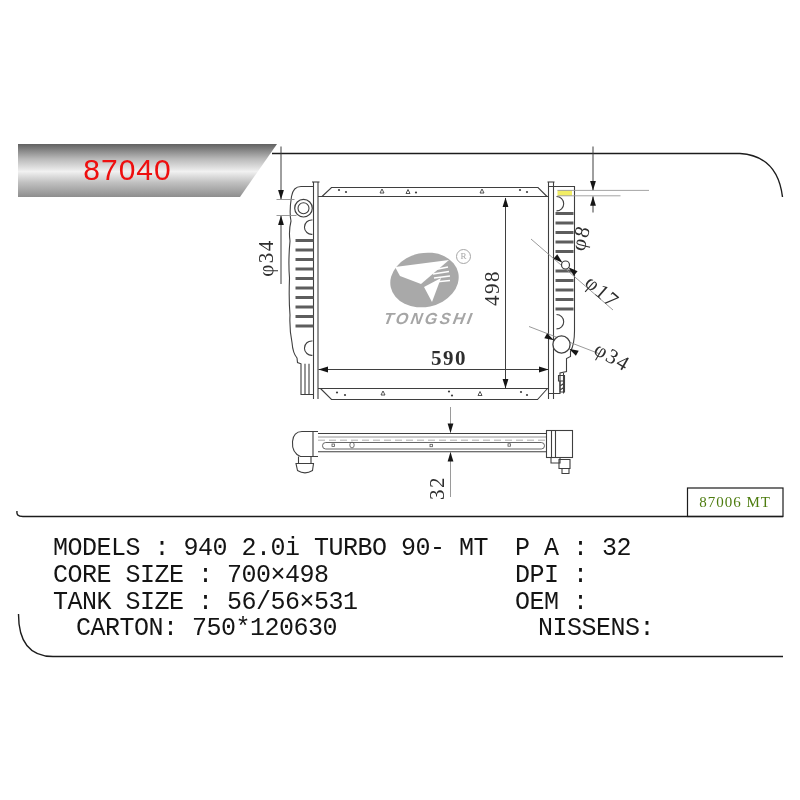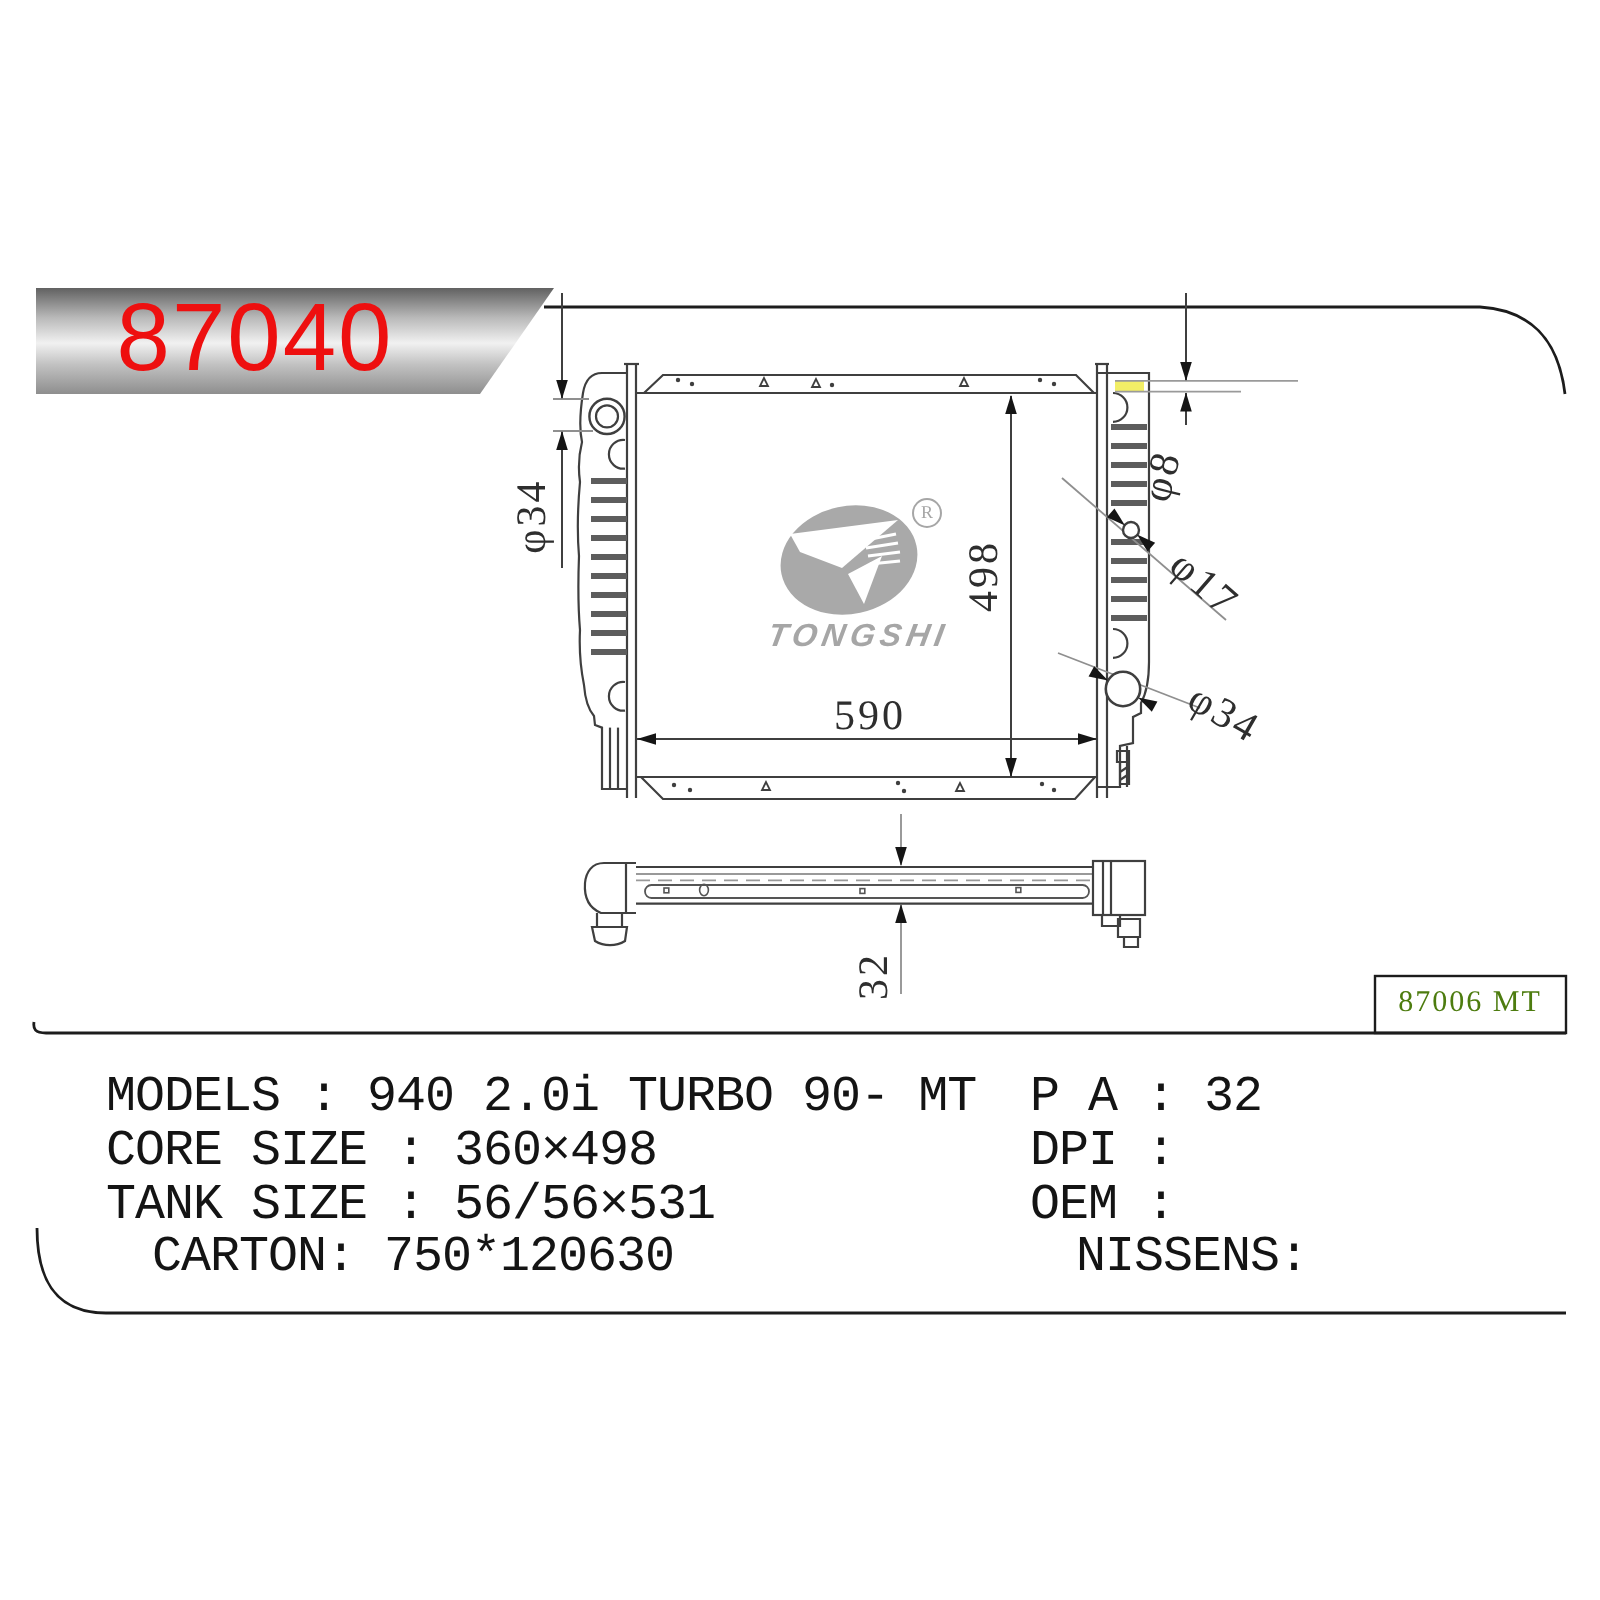--- a/index.html
+++ b/index.html
@@ -8,35 +8,35 @@
 
   
   .banner{
     position:absolute;left:18px;top:144px;width:259px;height:53px;
     background:linear-gradient(180deg,#616161 0%,#b9b9b9 28%,#f1f1f1 52%,#c2c2c2 72%,#8e8e8e 100%);
     clip-path:polygon(0 0,259px 0,222px 53px,0 53px);
     text-align:center;line-height:51px;padding-right:40px;box-sizing:border-box;
   }
   .banner-text{
     font-family:"Liberation Sans", sans-serif;
-    font-size:48px;color:#ee0f0f;letter-spacing:1px;font-weight:400;
+    font-size:30px;color:#ee0f0f;letter-spacing:1px;font-weight:400;
   }
 
   
   svg.art{position:absolute;left:0;top:0;width:800px;height:800px;}
 
   
   .dim{
     position:absolute;font-family:"Liberation Serif", serif;
     font-size:21px;color:#2e2e2e;letter-spacing:1.5px;white-space:nowrap;
     transform:translate(-50%,-50%);
   }
   .d-phi34l{left:266px;top:258px;transform:translate(-50%,-50%) rotate(-90deg);}
   .d-498  {left:492px;top:288px;transform:translate(-50%,-50%) rotate(-90deg);}
-  .d-590  {left:435px;top:358px;}
+  .d-590  {left:449px;top:358px;font-weight:bold;}
   .d-phi8 {left:581px;top:238px;transform:translate(-50%,-50%) rotate(-76deg);}
   .d-phi17{left:602px;top:292px;transform:translate(-50%,-50%) rotate(41deg);}
   .d-phi34r{left:612px;top:357px;transform:translate(-50%,-50%) rotate(30deg);}
   .d-32   {left:437px;top:488px;transform:translate(-50%,-50%) rotate(-90deg);}
 
   
   .wm-brand{
     position:absolute;left:429px;top:319px;transform:translate(-50%,-50%) skewX(-10deg);
     font-family:"Liberation Sans", sans-serif;font-weight:bold;font-style:italic;
     font-size:16px;color:#a6a6a6;letter-spacing:2.5px;white-space:nowrap;
@@ -294,19 +294,19 @@
 <div class="dim d-phi17">φ17</div>
 <div class="dim d-phi34r">φ34</div>
 <div class="dim d-32">32</div>
 
 <div class="wm-brand">TONGSHI</div>
 <div class="wm-reg">R</div>
 
 <div class="ref-code">87006 MT</div>
 
 <div class="spec sL r0">MODELS : 940 2.0i TURBO 90- MT</div>
-<div class="spec sL r1">CORE SIZE : 360×498</div>
+<div class="spec sL r1">CORE SIZE : 700×498</div>
 <div class="spec sL r2">TANK SIZE : 56/56×531</div>
 <div class="spec sL r3">CARTON: 750*120630</div>
 <div class="spec sR r0">P A : 32</div>
 <div class="spec sR r1">DPI :</div>
 <div class="spec sR r2">OEM :</div>
 <div class="spec sR r3">NISSENS:</div>
 
 </body></html>

